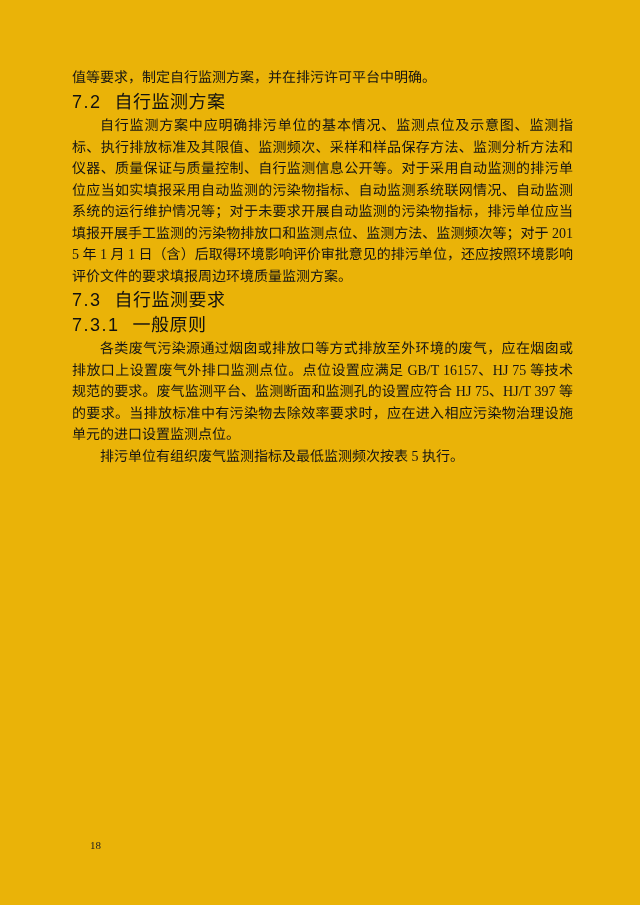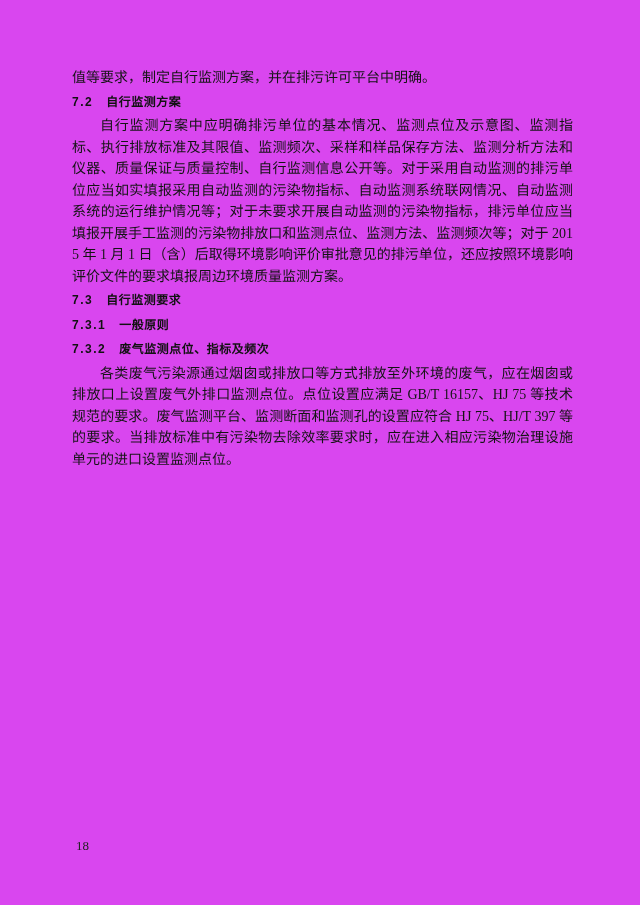--- a/index.html
+++ b/index.html
@@ -11,58 +11,58 @@
     width: 640px;
     height: 905px;
     position: relative;
     overflow: hidden;
   }
   .doc-page {
     position: absolute;
     top: 0; left: 0; right: 0; bottom: 0;
     box-sizing: border-box;
     padding: 67px 67px 0 72px;
-    background: #d946ef;
+    background: #eab308;
     color: #141414;
     font-family: "Liberation Serif", "DejaVu Serif", serif;
     font-size: 14px;
     line-height: 21.5px;
     text-align: justify;
   }
   .para {
     margin: 0;
     text-indent: 2em;
     word-break: break-all;
   }
   .para.no-indent {
     text-indent: 0;
   }
   .heading {
     font-family: "Liberation Sans", "DejaVu Sans", sans-serif;
-    font-weight: 700;
-    font-size: 12px;
+    font-weight: 400;
+    font-size: 18px;
     line-height: 21.5px;
     margin: 3px 0 2px 0;
     text-align: left;
     color: #111111;
   }
   .heading .hnum {
     display: inline-block;
     margin-right: 13px;
     letter-spacing: 1.5px;
   }
   .heading .htitle {
     letter-spacing: 0.5px;
   }
   .page-number {
     position: absolute;
-    left: 76px;
+    left: 90px;
     top: 835px;
     font-family: "Liberation Serif", "DejaVu Serif", serif;
-    font-size: 13px;
+    font-size: 11px;
     color: #222222;
   }
 </style>
 </head>
 <body>
 
 <div class="doc-page">
 
   <p class="para no-indent">值等要求，制定自行监测方案，并在排污许可平台中明确。</p>
 
@@ -76,23 +76,21 @@
 
   <h2 class="heading">
     <span class="hnum">7.3</span><span class="htitle">自行监测要求</span>
   </h2>
 
   <h3 class="heading">
     <span class="hnum">7.3.1</span><span class="htitle">一般原则</span>
   </h3>
 
 
-  <h3 class="heading">
-    <span class="hnum">7.3.2</span><span class="htitle">废气监测点位、指标及频次</span>
-  </h3>
 
 
   <p class="para">各类废气污染源通过烟囱或排放口等方式排放至外环境的废气，应在烟囱或排放口上设置废气外排口监测点位。点位设置应满足 GB/T 16157、HJ 75 等技术规范的要求。废气监测平台、监测断面和监测孔的设置应符合 HJ 75、HJ/T 397 等的要求。当排放标准中有污染物去除效率要求时，应在进入相应污染物治理设施单元的进口设置监测点位。</p>
 
+  <p class="para">排污单位有组织废气监测指标及最低监测频次按表 5 执行。</p>
 
   <div class="page-number">18</div>
 
 </div>
 
 </body></html>

